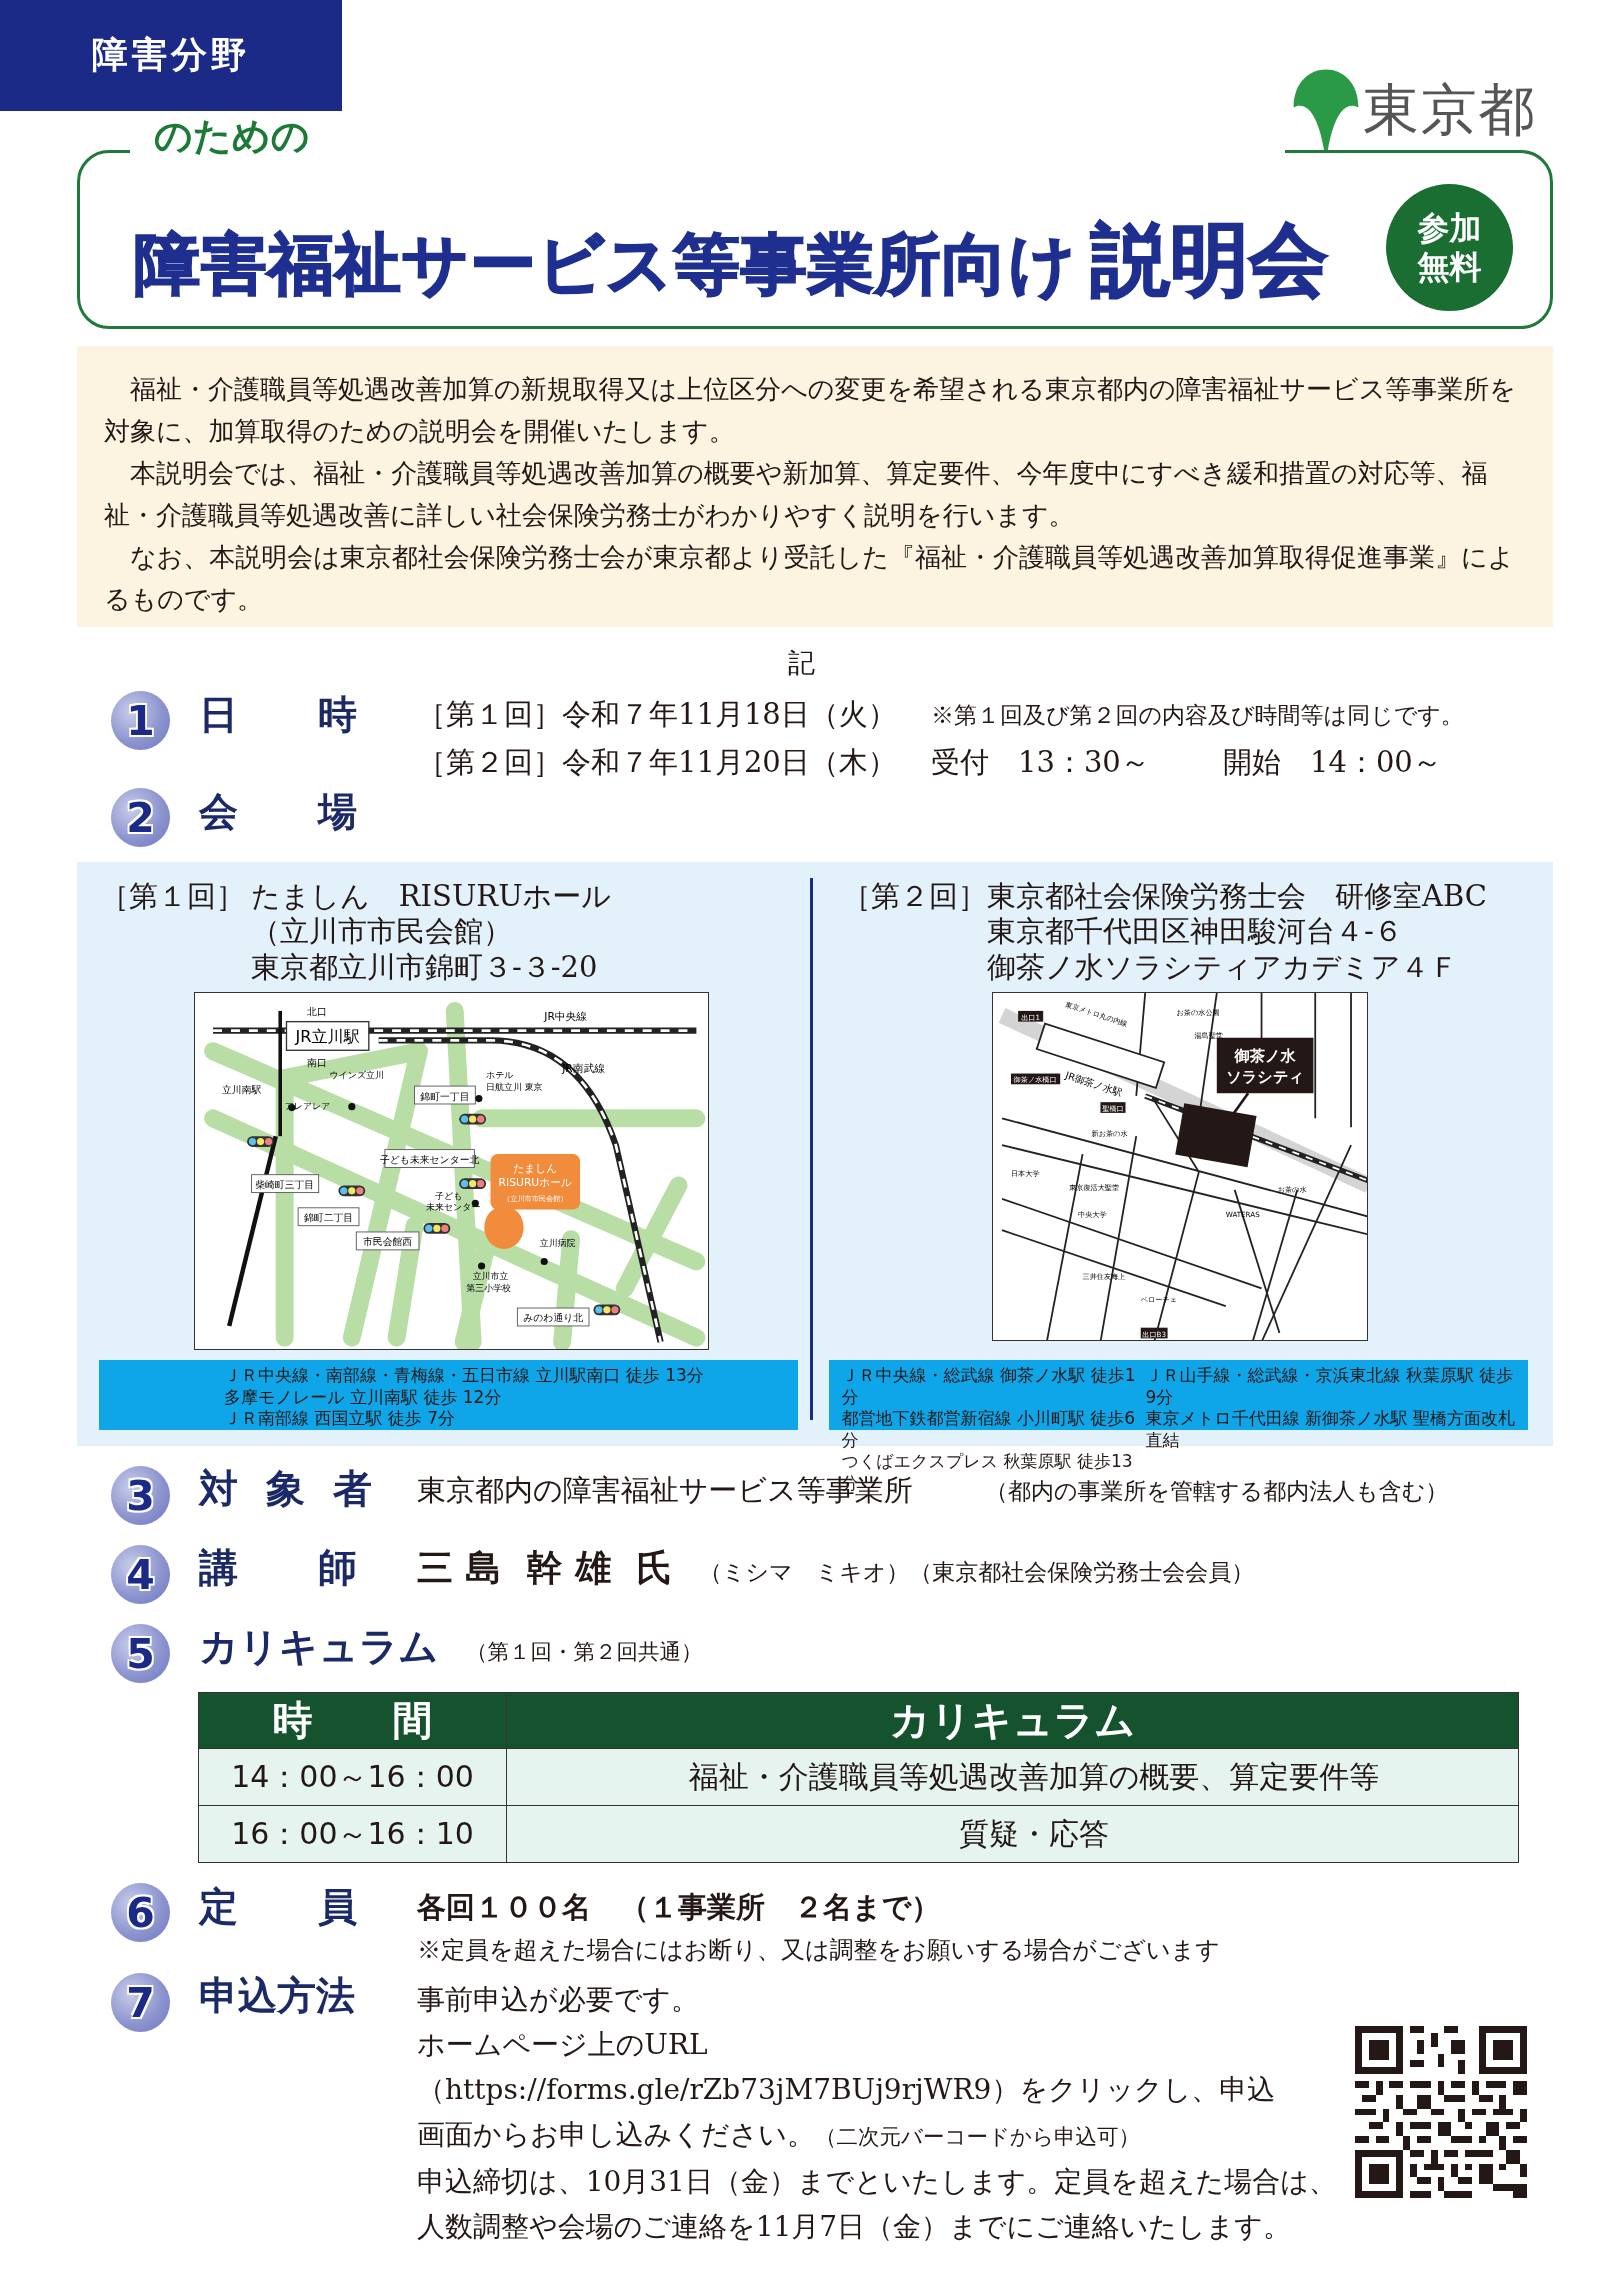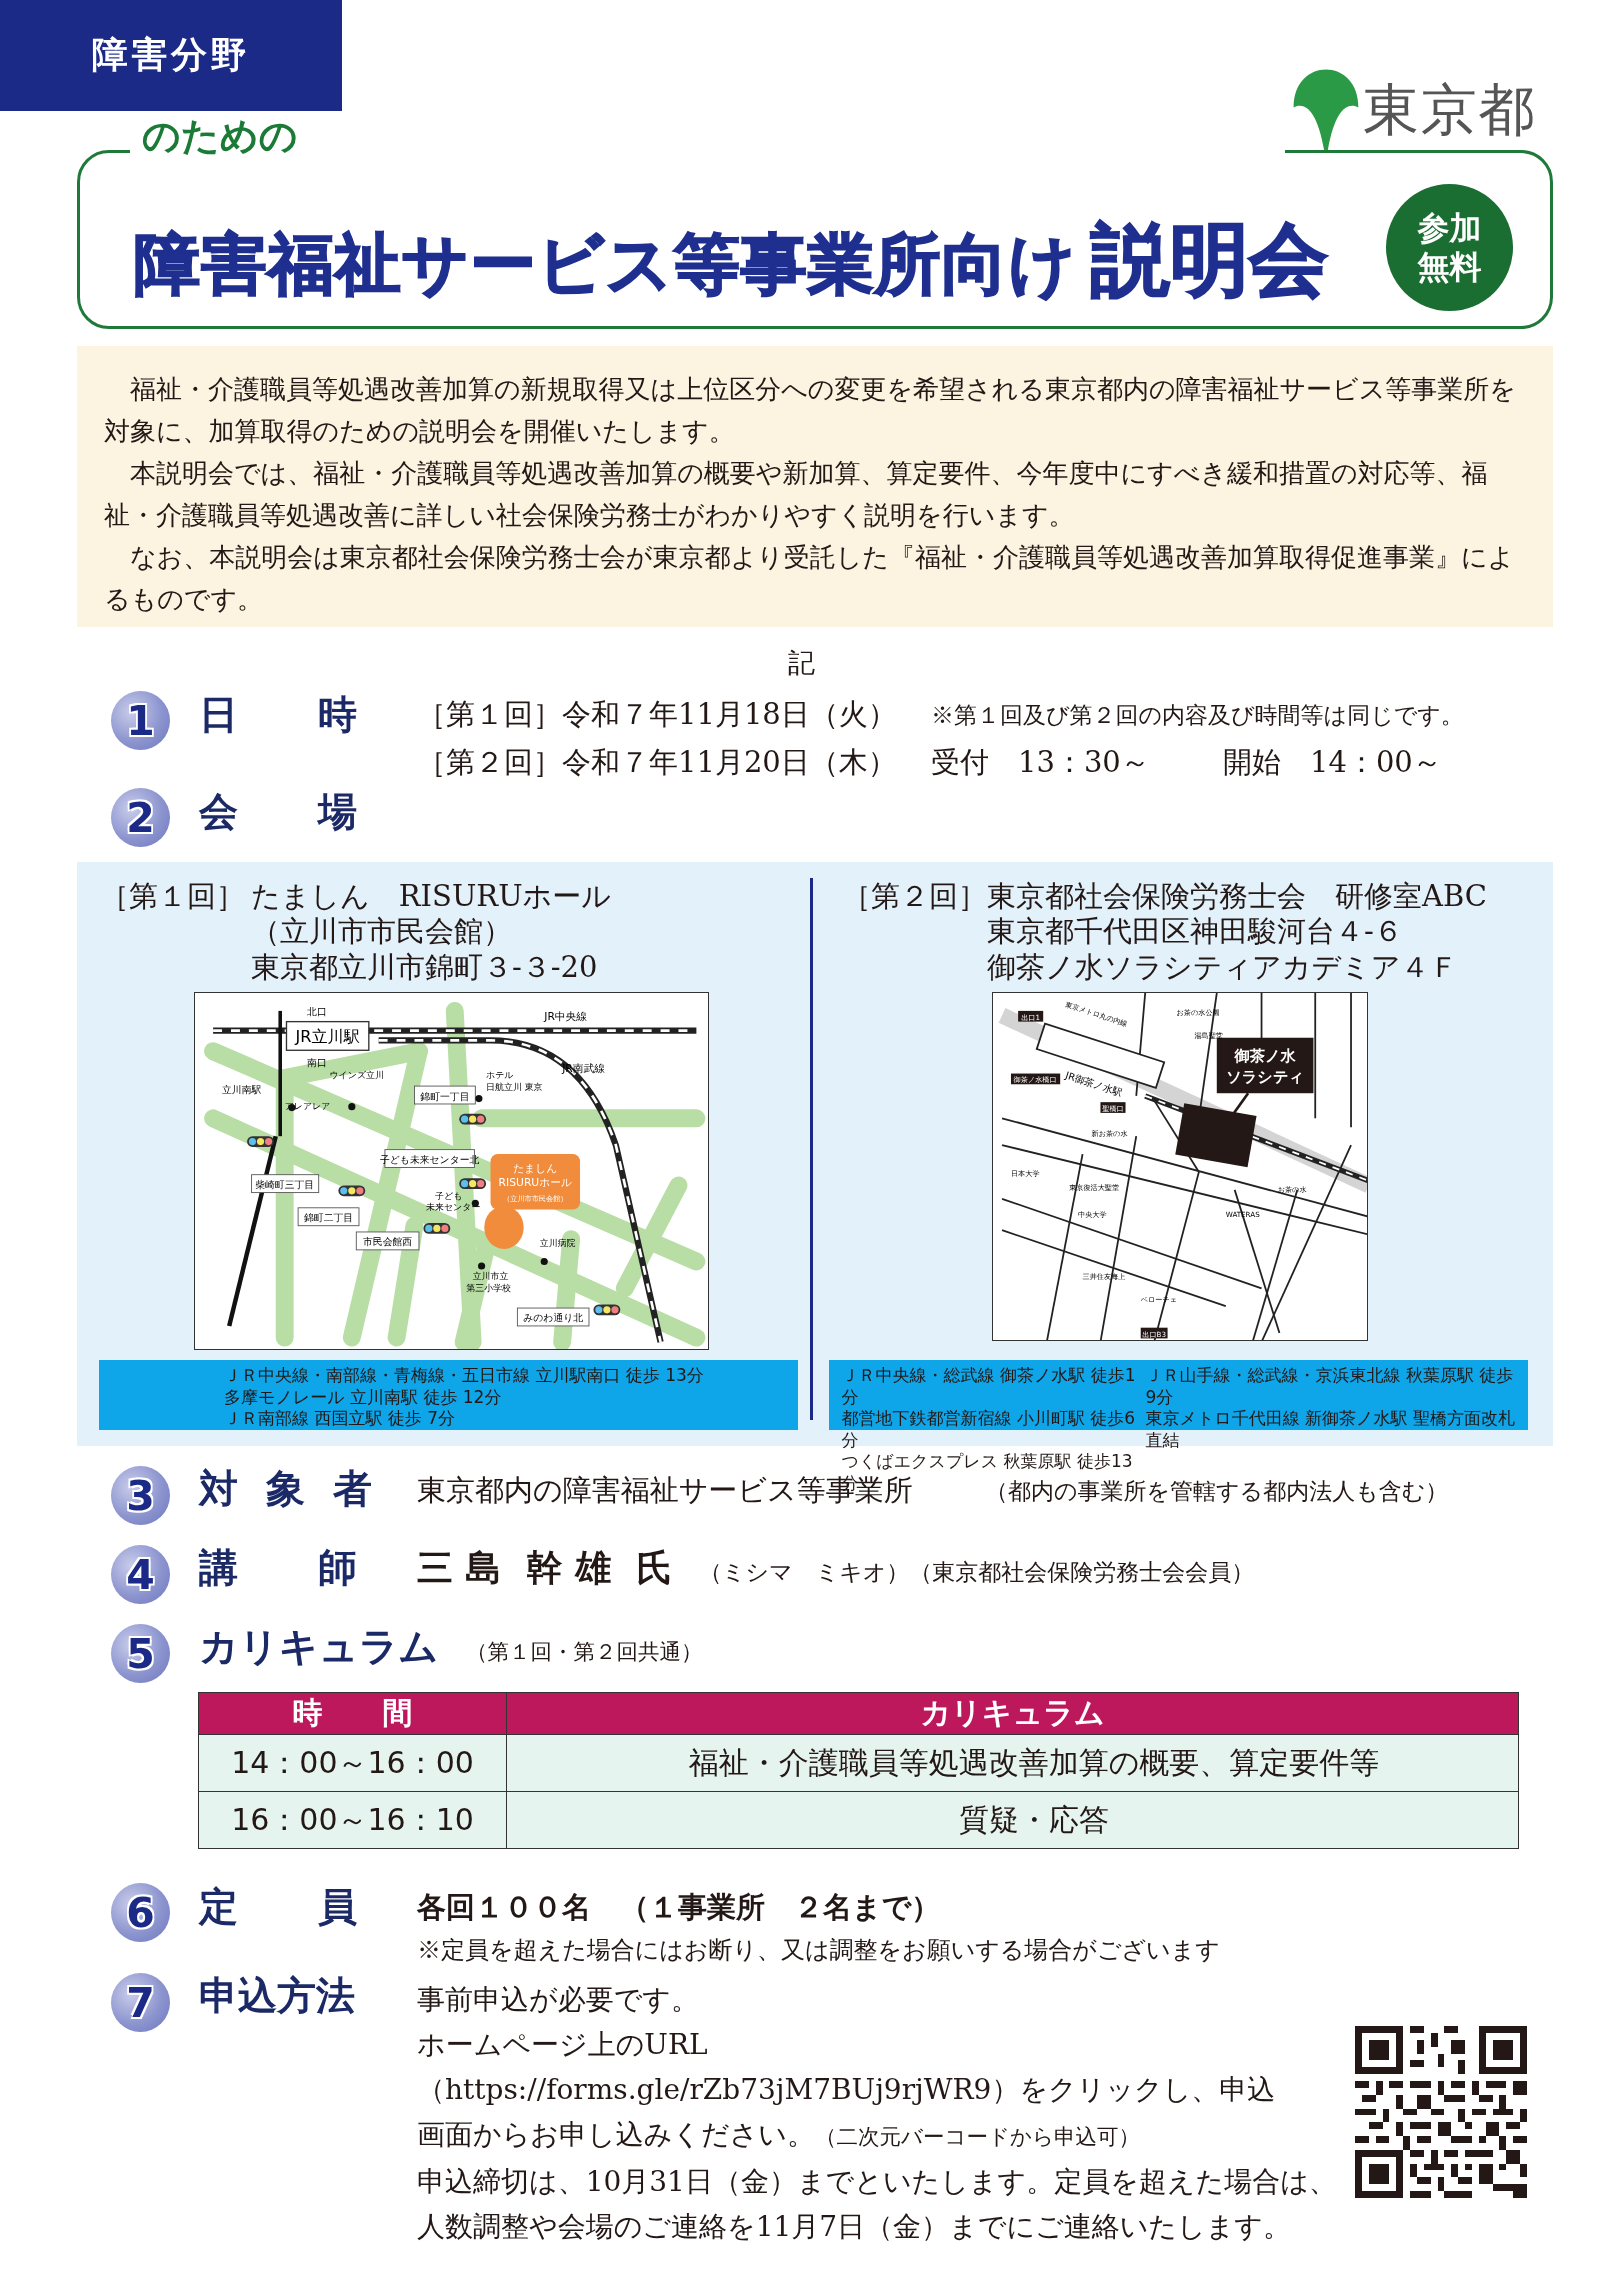--- a/index.html
+++ b/index.html
@@ -15,21 +15,21 @@
   
   .logo { left: 1290px; top: 61px; width: 269px; height: 99px; display: flex; align-items: center; gap: 1px; }
   .logo-mark { width: 72px; height: 90px; }
   .logo-text { font-size: 56px; color: #555555; letter-spacing: 1.8px; font-family: "DejaVu Sans", sans-serif; }
 
   
   .title-frame { left: 77px; top: 150px; width: 1476px; height: 179px; border: 3.6px solid #1f7a3a; border-radius: 32px; }
   .title-line1-bg { left: 130px; top: 115px; width: 1155px; height: 72px; background: #fff; }
   .title-line1 { left: 139px; top: 111px; height: 75px; display: flex; align-items: baseline; color: #1a7a36; font-weight: bold; }
   .title-line1 .big { font-size: 50px; letter-spacing: 0.9px; }
-  .title-line1 .small { font-size: 38px; margin-left: 3px; }
+  .title-line1 .small { font-size: 38px; margin-left: 15px; }
   .title-line2 { left: 134px; top: 208px; height: 90px; display: flex; align-items: baseline; color: #1f2f8f; font-weight: bold; }
   .title-line2 .mid { font-size: 66px; letter-spacing: 0.9px;
     text-shadow: -2.7px -2.7px 0 #fff, 2.7px -2.7px 0 #fff, -2.7px 2.7px 0 #fff, 2.7px 2.7px 0 #fff, 0 0 0 #1f2f8f;
     -webkit-text-stroke: 1.8px #1f2f8f; }
   .title-line2 .big { font-size: 79px; margin-left: 14.3px; -webkit-text-stroke: 1.8px #1f2f8f; }
   .free-badge { left: 1386px; top: 184px; width: 127px; height: 127px; border-radius: 50%; background: #1a6e32; color: #fff;
     font-weight: bold; font-size: 32px; line-height: 39px; display: flex; flex-direction: column; align-items: center; justify-content: center; }
 
   
   .intro { left: 77px; top: 346px; width: 1476px; height: 281px; background: #fdf3e1; padding: 21.5px 25px 0 27px;
@@ -48,21 +48,21 @@
 
   
   .venue { left: 77px; top: 862px; width: 1476px; height: 584px; background: #e3f1fb; }
   .venue-divider { left: 810px; top: 878px; width: 2.7px; height: 542px; background: #1b2a86; }
   .venue-title { font-size: 29px; line-height: 36px; }
   .map-box { background: #fff; border: 1.8px solid #333; overflow: hidden; }
   .access-box { background: #0ea5e9; font-size: 17px; line-height: 21.5px; color: #231815; }
 
   
   .ctable { left: 198px; top: 1692px; width: 1321px; border-collapse: collapse; }
-  .ctable th { background: #be185d; color: #fff; font-size: 30px; font-weight: bold; height: 29px; border: 1.8px solid #333; }
+  .ctable th { background: #14532d; color: #fff; font-size: 40px; font-weight: bold; height: 29px; border: 1.8px solid #333; }
   .ctable td { background: #e6f4ef; font-size: 30px; height: 57px; border: 1.8px solid #333; text-align: center; }
   .ctable td.time { text-align: center; width: 308px; }
   .ctable td.content { padding-left: 43px; }
 
   .qr { left: 1355px; top: 2026px; width: 172px; height: 172px; }
 </style>
 </head>
 <body>
 
 <div class="abs cat-tab">障害分野</div>

